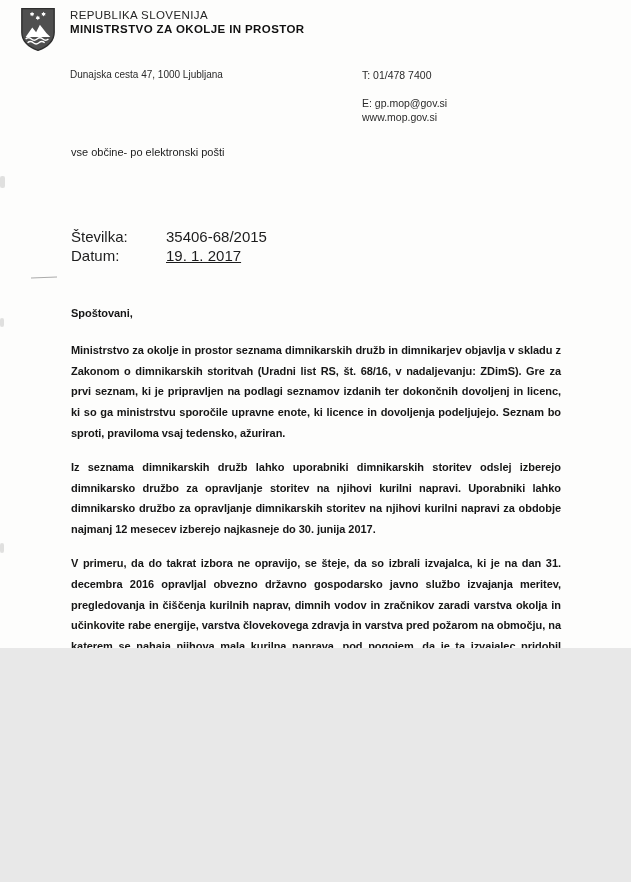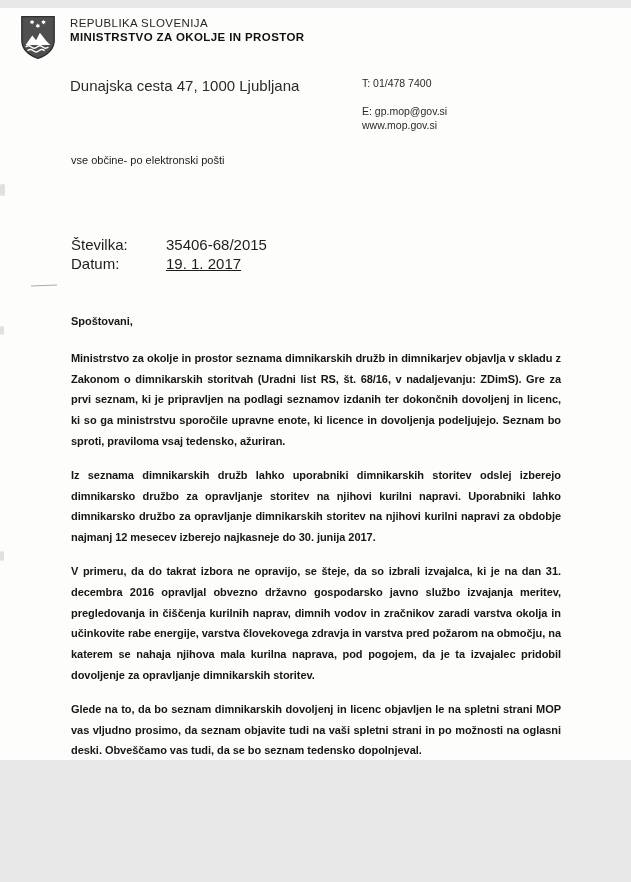--- a/index.html
+++ b/index.html
@@ -1,27 +1,27 @@
 <!DOCTYPE html>
 <html lang="sl"><head>
 <meta charset="utf-8">
 <style>
   html,body{margin:0;padding:0;background:#e8e8e8;}
   .page{
-    position:relative;width:631px;height:752px;margin:8px auto;
+    position:relative;width:631px;height:648px;margin:0 auto;
     background:#fdfdfc;overflow:hidden;
     font-family:"Liberation Sans",sans-serif;color:#1d1d1d;
   }
   .abs{position:absolute;}
   
   .coat{left:19px;top:7px;width:38px;height:45px;}
   .republic{left:70px;top:9px;font-size:11.5px;letter-spacing:.4px;color:#262626;}
   .ministry{left:70px;top:23px;font-size:11.5px;font-weight:bold;letter-spacing:.4px;color:#111;}
   .directorate{left:70px;top:45px;font-size:12.5px;letter-spacing:.7px;color:#222;}
-  .address{left:70px;top:69px;font-size:15px;color:#2a2a2a;}
+  .address{left:70px;top:69px;font-size:10px;color:#2a2a2a;}
   .phone{left:362px;top:69px;font-size:10.5px;color:#2a2a2a;}
   .email{left:362px;top:97px;font-size:10.5px;color:#2a2a2a;}
   .website{left:362px;top:111px;font-size:10.5px;color:#2a2a2a;}
   
   .recipient{left:71px;top:146px;font-size:11px;color:#222;}
   .fold-dash{left:31px;top:277px;width:26px;height:0;border-top:1.6px solid #8f8f8f;opacity:.75;transform:rotate(-2deg);}
   .meta-row{left:71px;font-size:15px;white-space:nowrap;}
   .meta-row .lbl{display:inline-block;width:95px;}
   .row-number{top:228px;}
   .row-date{top:247px;text-decoration:underline;}

